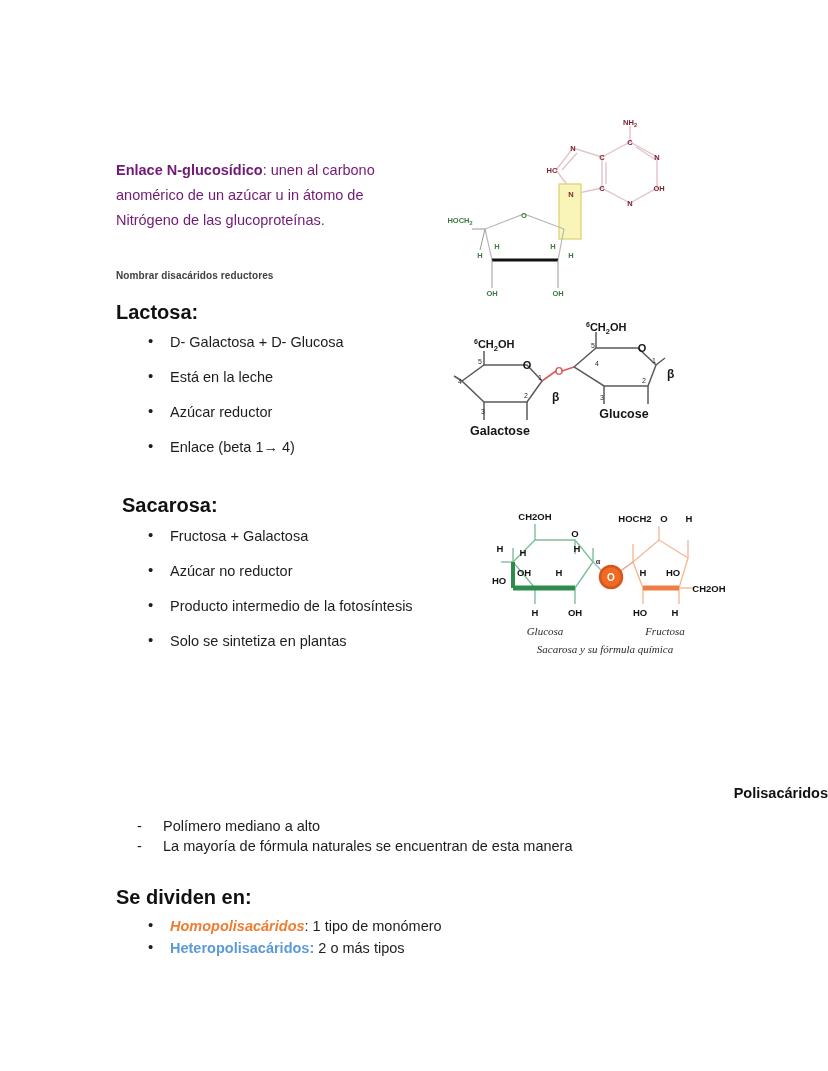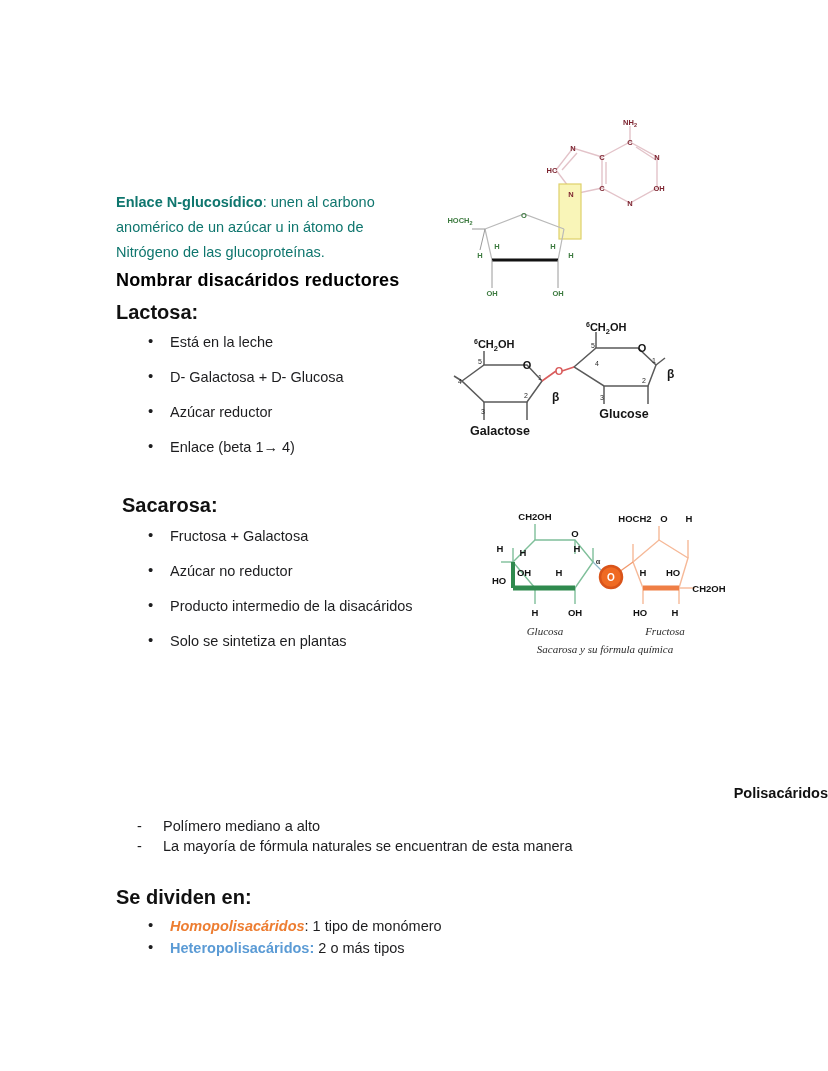--- a/index.html
+++ b/index.html
@@ -18,30 +18,29 @@
   .page {
     position: absolute;
     inset: 0;
     background: #ffffff;
   }
   
   .para {
     position: absolute;
     font-size: 14.5px;
     line-height: 25px;
-    color: #0f766e;
-    margin-top: 32px;
+    color: #701a75;
   }
   .para b { font-weight: 700; }
 
   .heading {
     position: absolute;
-    font-size: 18px;
+    font-size: 10px;
     font-weight: 700;
-    color: #000000;
+    color: #404040;
     letter-spacing: 0.01em;
   }
   .subheading {
     position: absolute;
     font-size: 20px;
     font-weight: 700;
     color: #111111;
   }
   ul.bullets {
     position: absolute;
@@ -175,22 +174,22 @@
         <text x="118" y="186">OH</text>
       </g>
     </svg>
   </div>
 
   <div class="heading" style="left:116px; top:270px;">Nombrar disacáridos reductores</div>
 
   <div class="subheading" style="left:116px; top:301px;">Lactosa:</div>
 
   <ul class="bullets" style="left:140px; top:333px; width:300px;">
+    <li>D- Galactosa + D- Glucosa</li>
     <li>Está en la leche</li>
-    <li>D- Galactosa + D- Glucosa</li>
     <li>Azúcar reductor</li>
     <li>Enlace (beta 1→ 4)</li>
   </ul>
 
   <div class="figure" style="left:452px; top:308px; width:250px; height:145px;">
     <svg width="250" height="145" viewBox="0 0 250 145">
 
       <g stroke="#5a5a5a" stroke-width="1.5" fill="none">
         <path d="M10,73 L32,57 L75,57 L90,73 L75,94 L32,94 Z"></path>
         <path d="M32,57 L32,43"></path>
@@ -238,21 +237,21 @@
         <text x="200" y="55">1</text>
       </g>
     </svg>
   </div>
 
   <div class="subheading" style="left:122px; top:494px;">Sacarosa:</div>
 
   <ul class="bullets" style="left:140px; top:527px; width:340px;">
     <li>Fructosa + Galactosa</li>
     <li>Azúcar no reductor</li>
-    <li>Producto intermedio de la disacáridos</li>
+    <li>Producto intermedio de la fotosíntesis</li>
     <li>Solo se sintetiza en plantas</li>
   </ul>
 
   <div class="figure" style="left:483px; top:500px; width:250px; height:165px;">
     <svg width="250" height="165" viewBox="0 0 250 165">
 
       <g stroke="#7fbf9a" stroke-width="1.4" fill="none">
         <path d="M30,62 L52,40 L92,40 L110,62 L92,88 L52,88 Z"></path>
         <path d="M52,40 L52,24"></path>
         <path d="M30,62 L18,62"></path>

